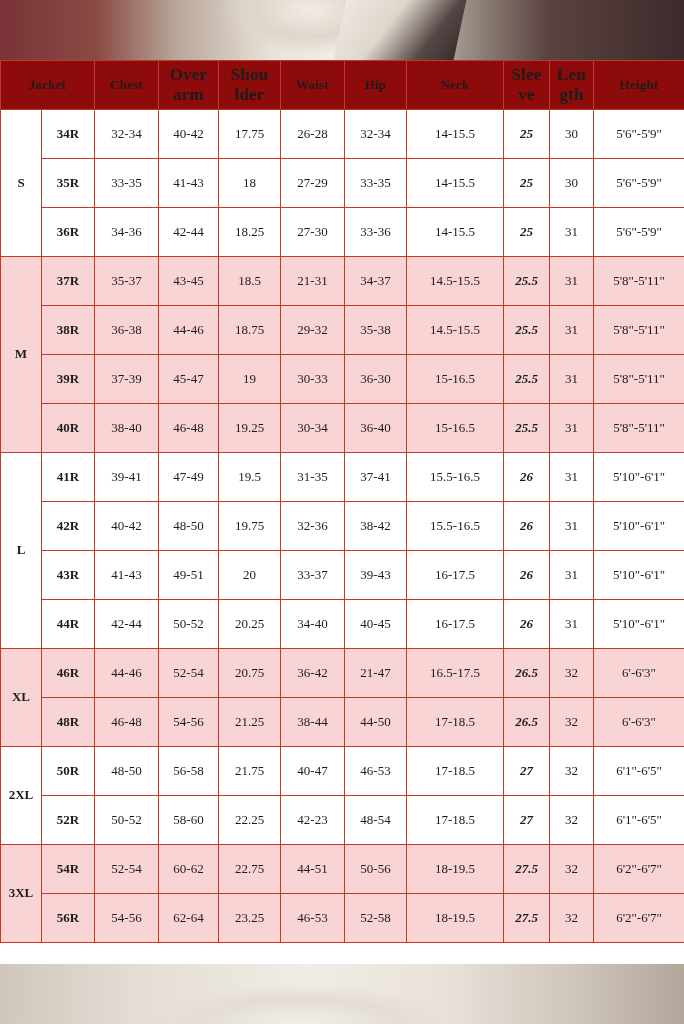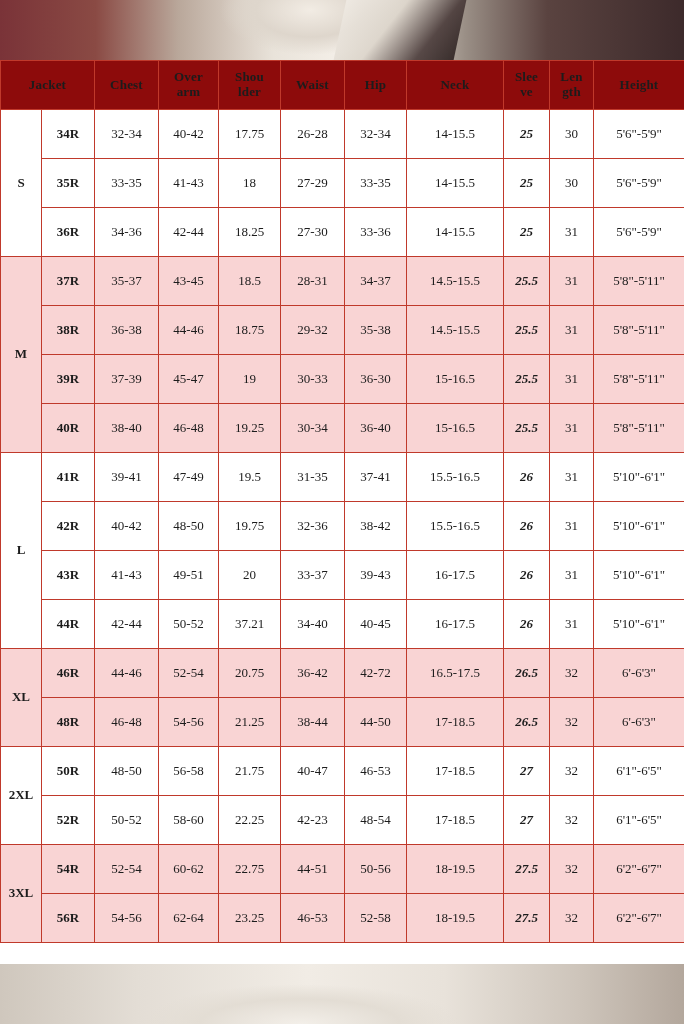--- a/index.html
+++ b/index.html
@@ -75,21 +75,21 @@
   thead th {
     background: #8d0b0b;
     color: #ffffff;
     font-weight: bold;
     font-size: 14px;
     height: 72px;
     border: 1px solid #8d0b0b;
     letter-spacing: 0.2px;
   }
   thead th.small {
-    font-size: 13px;
+    font-size: 17px;
   }
   
   tr.pink td {
     background: #f9d4d4;
   }
   tr.white td {
     background: #ffffff;
   }
   td.group {
     font-weight: bold;
@@ -206,21 +206,21 @@
             <td class="sleeve">25</td>
             <td>31</td>
             <td>5'6"-5'9"</td>
           </tr>
           <tr class="pink">
             <td class="group" rowspan="4">M</td>
             <td class="jacket">37R</td>
             <td>35-37</td>
             <td>43-45</td>
             <td>18.5</td>
-            <td>28-31</td>
+            <td>21-31</td>
             <td>34-37</td>
             <td>14.5-15.5</td>
             <td class="sleeve">25.5</td>
             <td>31</td>
             <td>5'8"-5'11"</td>
           </tr>
           <tr class="pink">
             <td class="jacket">38R</td>
             <td>36-38</td>
             <td>44-46</td>
@@ -290,36 +290,36 @@
             <td>39-43</td>
             <td>16-17.5</td>
             <td class="sleeve">26</td>
             <td>31</td>
             <td>5'10"-6'1"</td>
           </tr>
           <tr class="white">
             <td class="jacket">44R</td>
             <td>42-44</td>
             <td>50-52</td>
-            <td>37.21</td>
+            <td>20.25</td>
             <td>34-40</td>
             <td>40-45</td>
             <td>16-17.5</td>
             <td class="sleeve">26</td>
             <td>31</td>
             <td>5'10"-6'1"</td>
           </tr>
           <tr class="pink">
             <td class="group" rowspan="2">XL</td>
             <td class="jacket">46R</td>
             <td>44-46</td>
             <td>52-54</td>
             <td>20.75</td>
             <td>36-42</td>
-            <td>42-72</td>
+            <td>21-47</td>
             <td>16.5-17.5</td>
             <td class="sleeve">26.5</td>
             <td>32</td>
             <td>6'-6'3"</td>
           </tr>
           <tr class="pink">
             <td class="jacket">48R</td>
             <td>46-48</td>
             <td>54-56</td>
             <td>21.25</td>

